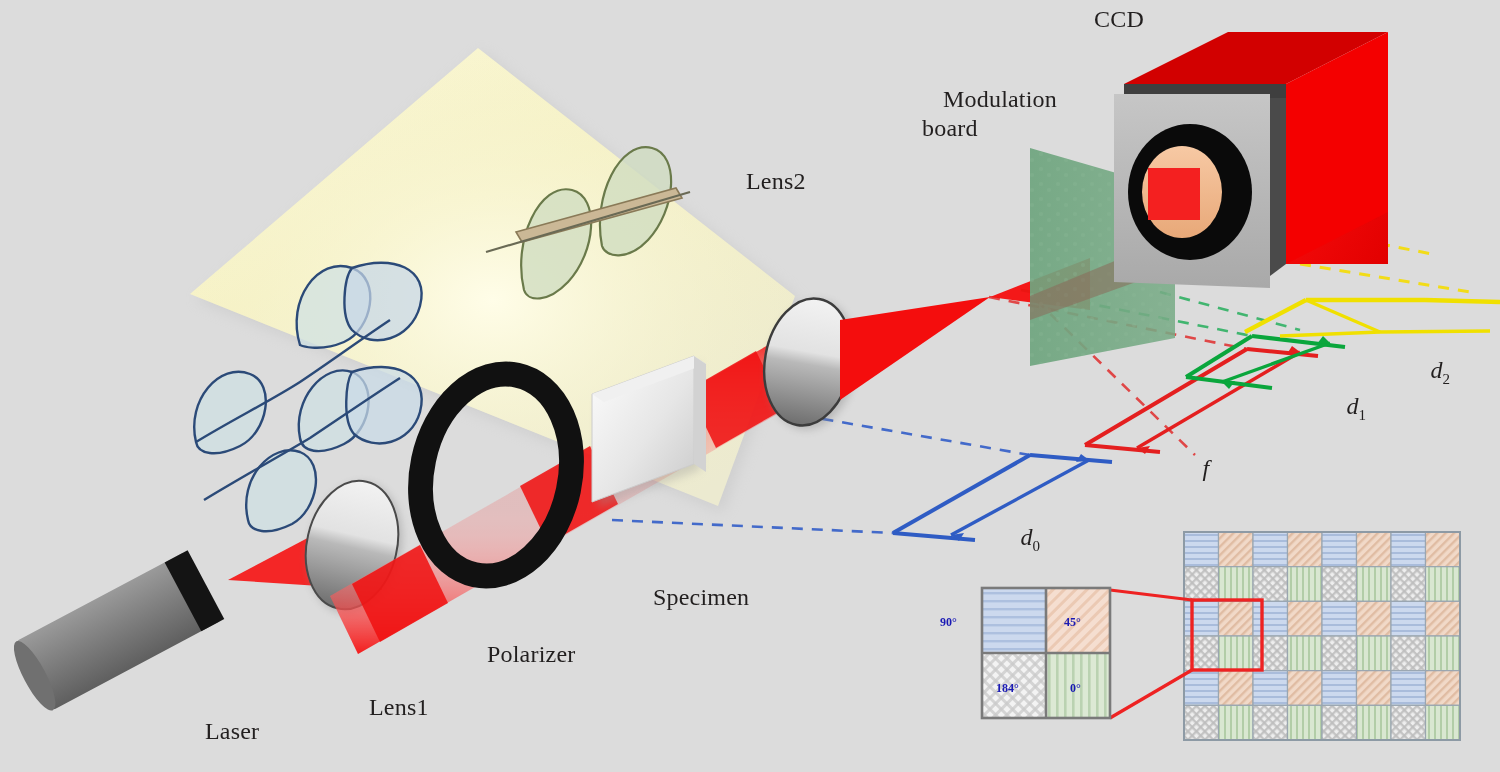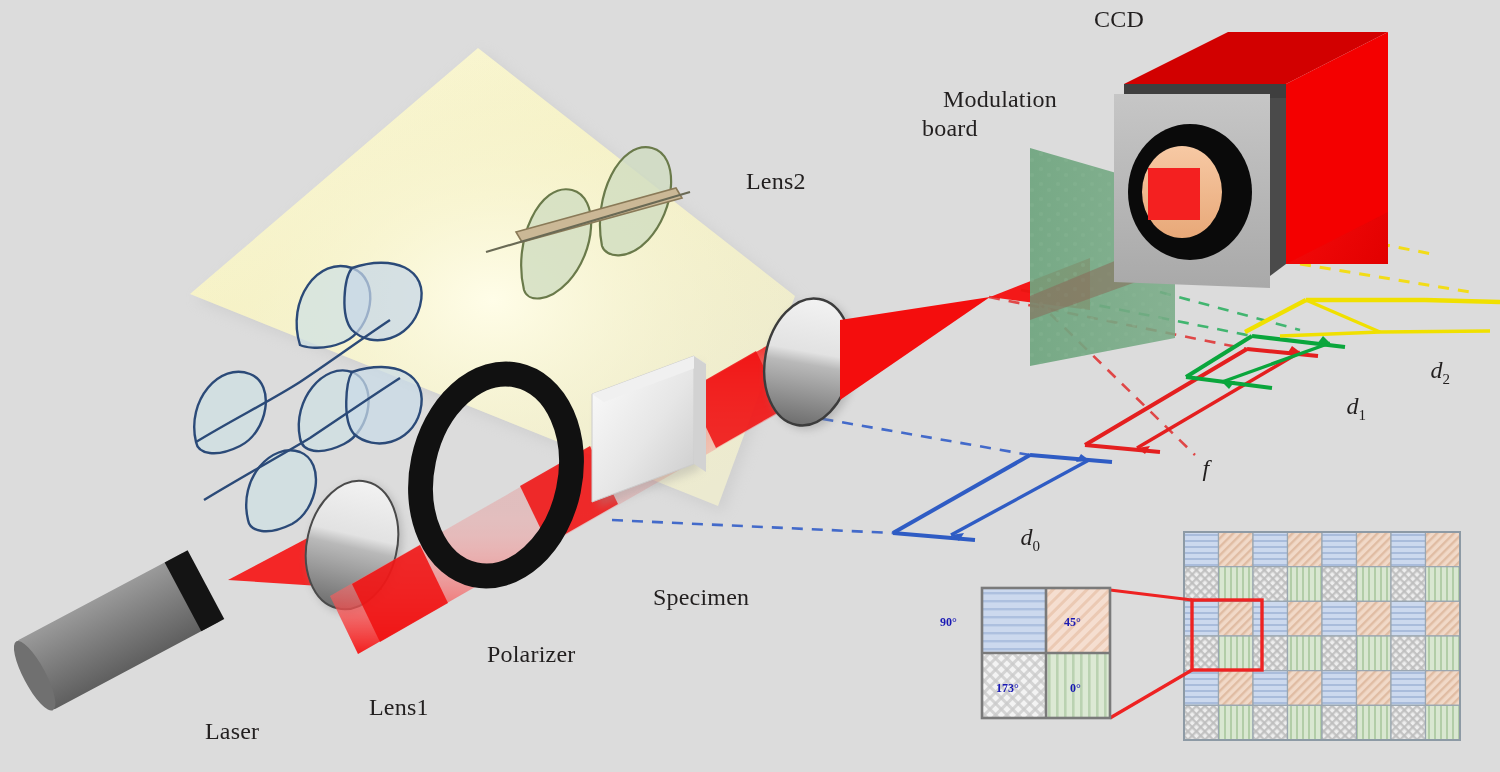--- a/index.html
+++ b/index.html
@@ -388,16 +388,16 @@
 </div>
 <div class="lbl lbl-dim" style="left:1334px;top:366px;">
   <span>d</span><sub>1</sub>
 </div>
 <div class="lbl lbl-dim" style="left:1418px;top:330px;text-align:right;">
   <span>d</span><sub>2</sub>
 </div>
 
 <div class="quad-lbl" style="left:940px;top:615px;">90°</div>
 <div class="quad-lbl" style="left:1064px;top:615px;text-align:right;">45°</div>
-<div class="quad-lbl" style="left:996px;top:681px;">173°</div>
+<div class="quad-lbl" style="left:996px;top:681px;">184°</div>
 <div class="quad-lbl" style="left:1070px;top:681px;">0°</div>
 
 </div>
 
 </body></html>

